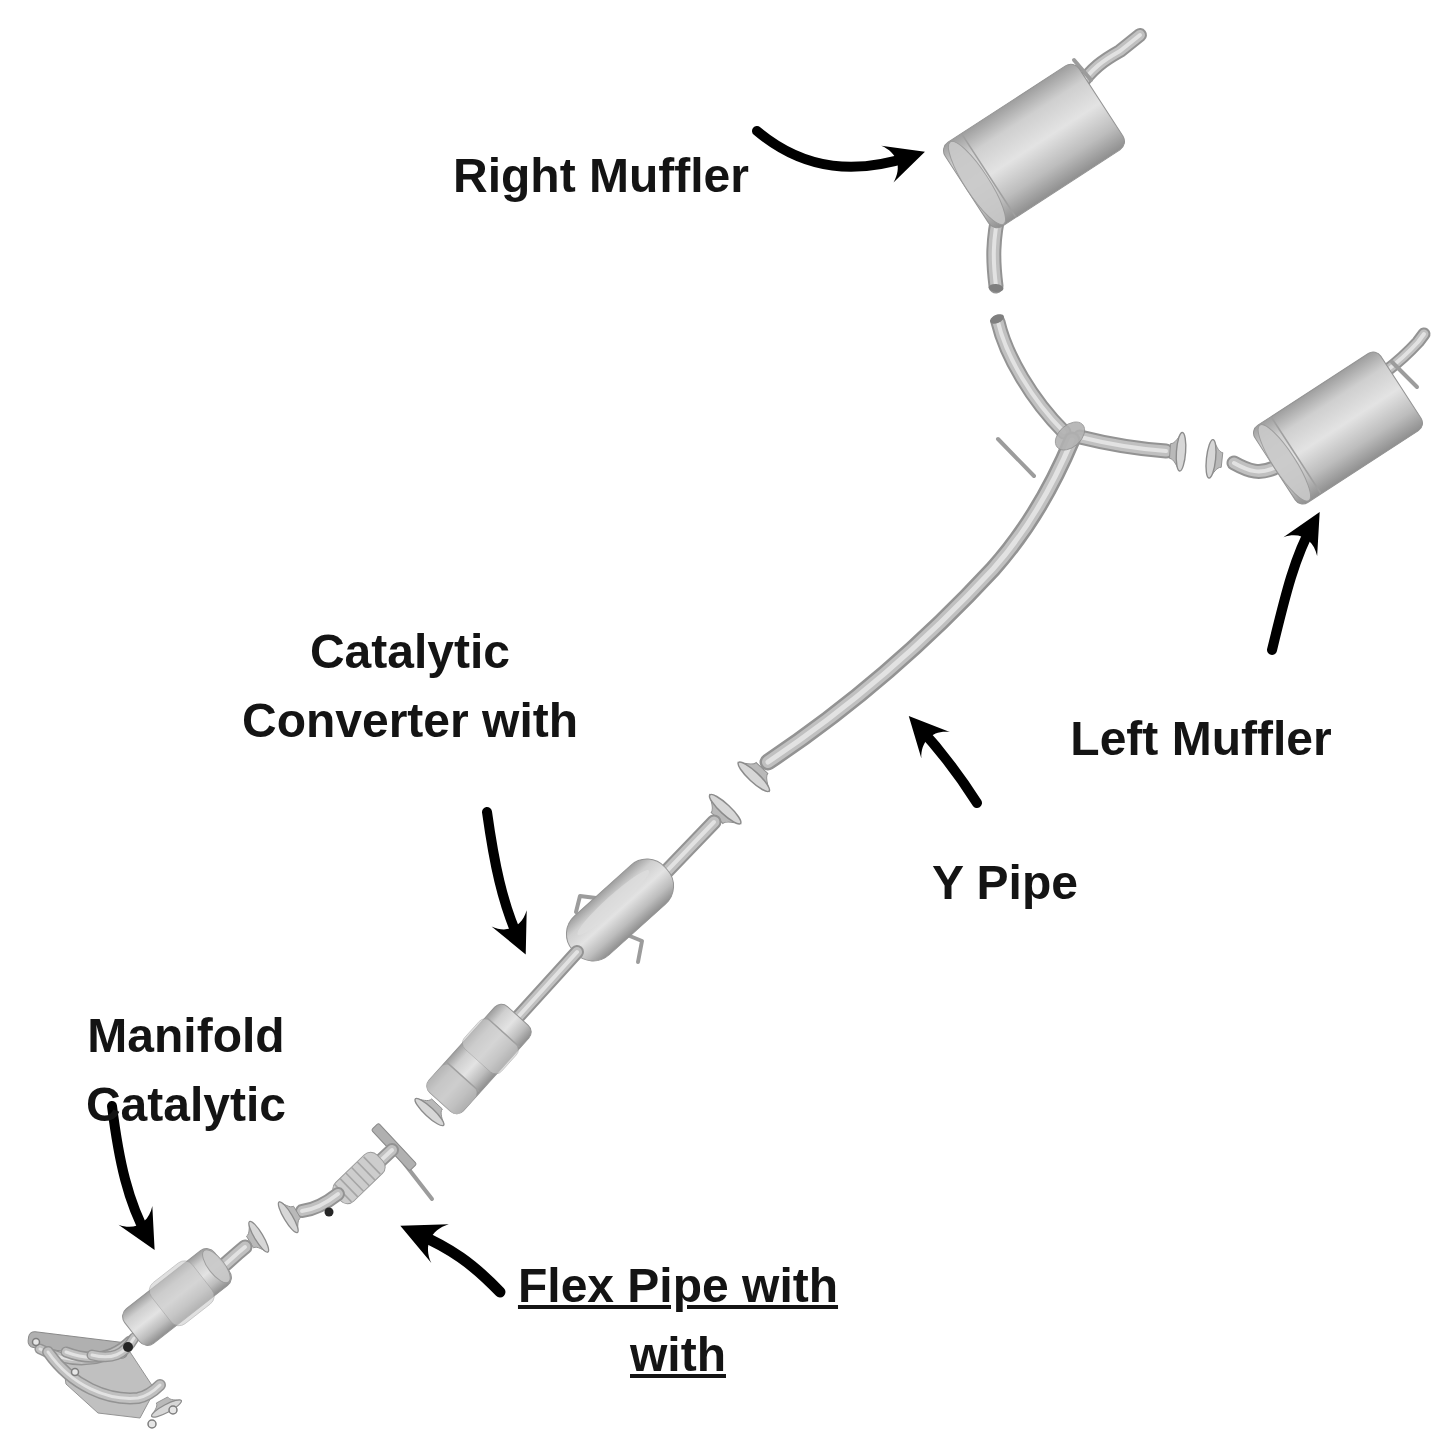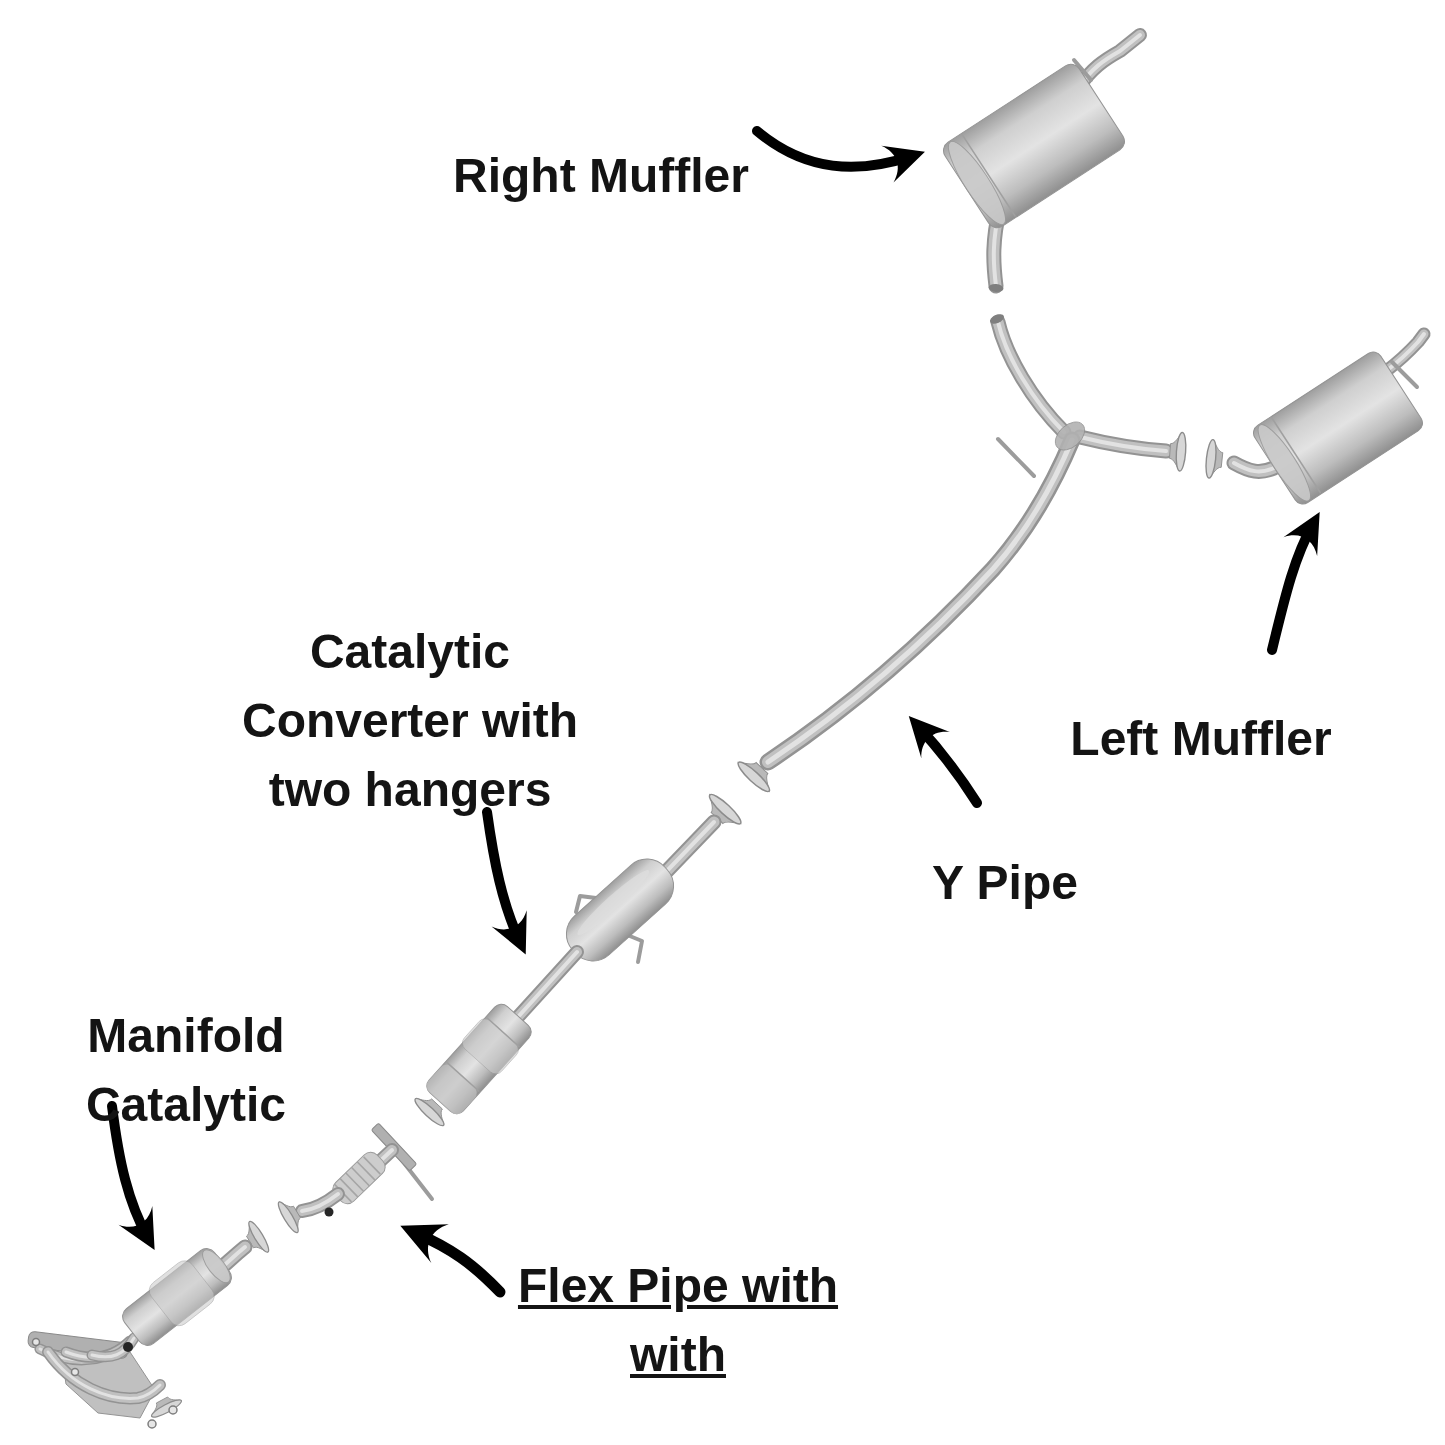--- a/index.html
+++ b/index.html
@@ -250,21 +250,20 @@
     <div>Left Muffler</div>
   </div>
 
   <div class="label" style="left:875px;top:819px;width:260px;">
     <div>Y Pipe</div>
   </div>
 
   <div class="label" style="left:185px;top:588px;width:450px;">
     <div>Catalytic</div>
     <div>Converter with</div>
-    <div>two hangers</div>
   </div>
 
   <div class="label" style="left:0px;top:972px;width:340px;padding-left:16px;">
     <div>Manifold</div>
     <div>Catalytic</div>
   </div>
 
   <div class="label" style="left:453px;top:1222px;width:450px;text-decoration:underline;">
     <div>Flex Pipe with</div>
     <div>with</div>

